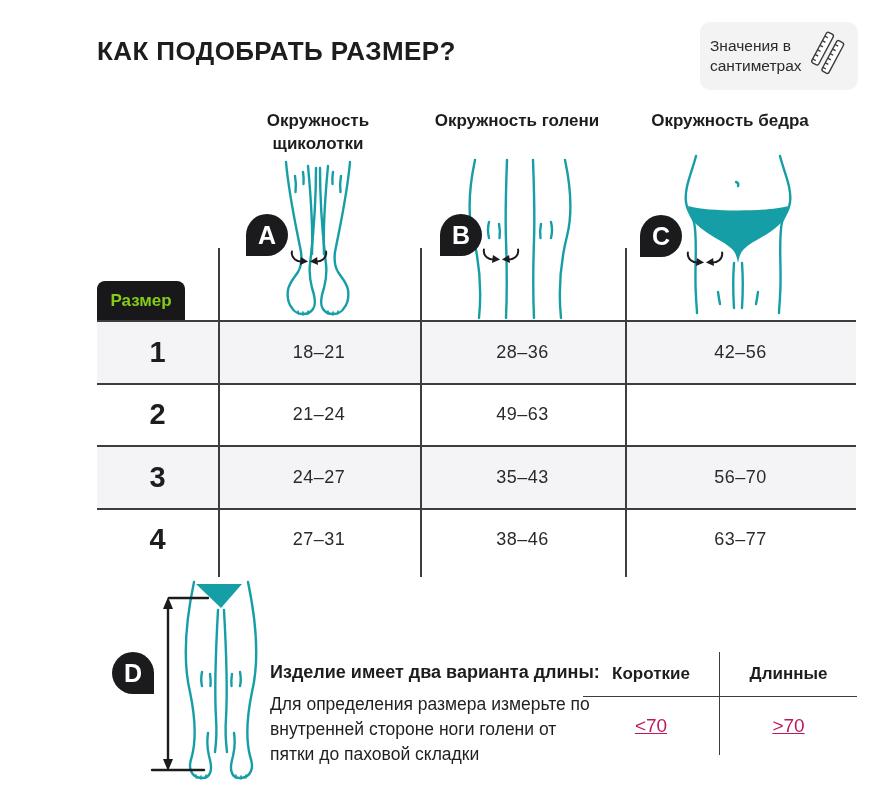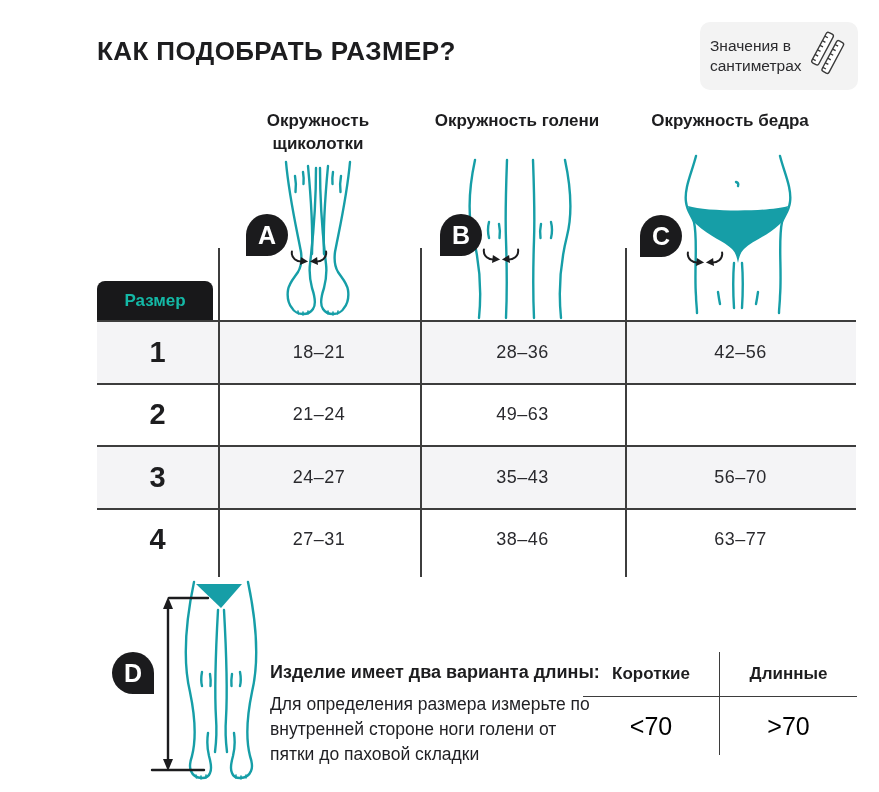--- a/index.html
+++ b/index.html
@@ -28,43 +28,43 @@
     width:42px; height:42px; background:#1b1b1d; color:#ffffff; font-weight:bold;
     font-size:25px; display:flex; align-items:center; justify-content:center; z-index:5;
   }
   .badge-tail-bl { border-radius:50% 50% 50% 0; }
   .badge-tail-br { border-radius:50% 50% 0 50%; }
 
   .vline { width:1.5px; background:#3d3d3d; top:248px; height:329px; z-index:2; }
   .hline { height:1.5px; background:#3d3d3d; left:97px; width:759px; z-index:2; }
 
   .size-header-cell {
-    left:97px; top:281px; width:116px; height:39px; background:#18181a;
-    border-radius:8px 8px 0 0; color:#14b8a6; font-size:17px; font-weight:bold;
+    left:97px; top:281px; width:88px; height:39px; background:#18181a;
+    border-radius:8px 8px 0 0; color:#84cc16; font-size:17px; font-weight:bold;
     display:flex; align-items:center; justify-content:center; z-index:3;
   }
 
   .trow {
     left:97px; width:759px; display:grid;
     grid-template-columns:121px 202px 205px 231px; align-items:center; z-index:1;
   }
   .trow-gray { background:#f4f4f6; }
   .cell-size { font-size:29px; font-weight:bold; text-align:center; color:#1d1d1f; }
   .cell-val  { font-size:18px; text-align:center; letter-spacing:0.5px; color:#2a2a2e; }
 
   .bottom-heading { left:270px; top:662px; font-size:18px; font-weight:bold; color:#1d1d1f; }
   .bottom-par { left:270px; top:692px; width:332px; font-size:17.5px; line-height:1.42; color:#1f1f23; }
 
   .mini {
     left:583px; top:652px; width:274px;
     display:grid; grid-template-columns:1fr 1fr; grid-template-rows:45px 58px;
   }
   .mini-cell { display:flex; align-items:center; justify-content:center; }
   .mini-head { font-weight:bold; font-size:17px; color:#1d1d1f; border-bottom:1.5px solid #3d3d3d; }
-  .mini-val { font-size:25px; color:#000000; }
+  .mini-val { font-size:19px; color:#be185d;text-decoration:underline; }
   .mini-left { border-right:1.5px solid #3d3d3d; }
 
   svg.illu { overflow:visible; }
 </style>
 </head>
 <body>
 
 <div class="canvas">
 
   <div class="abs title">КАК ПОДОБРАТЬ РАЗМЕР?</div>

